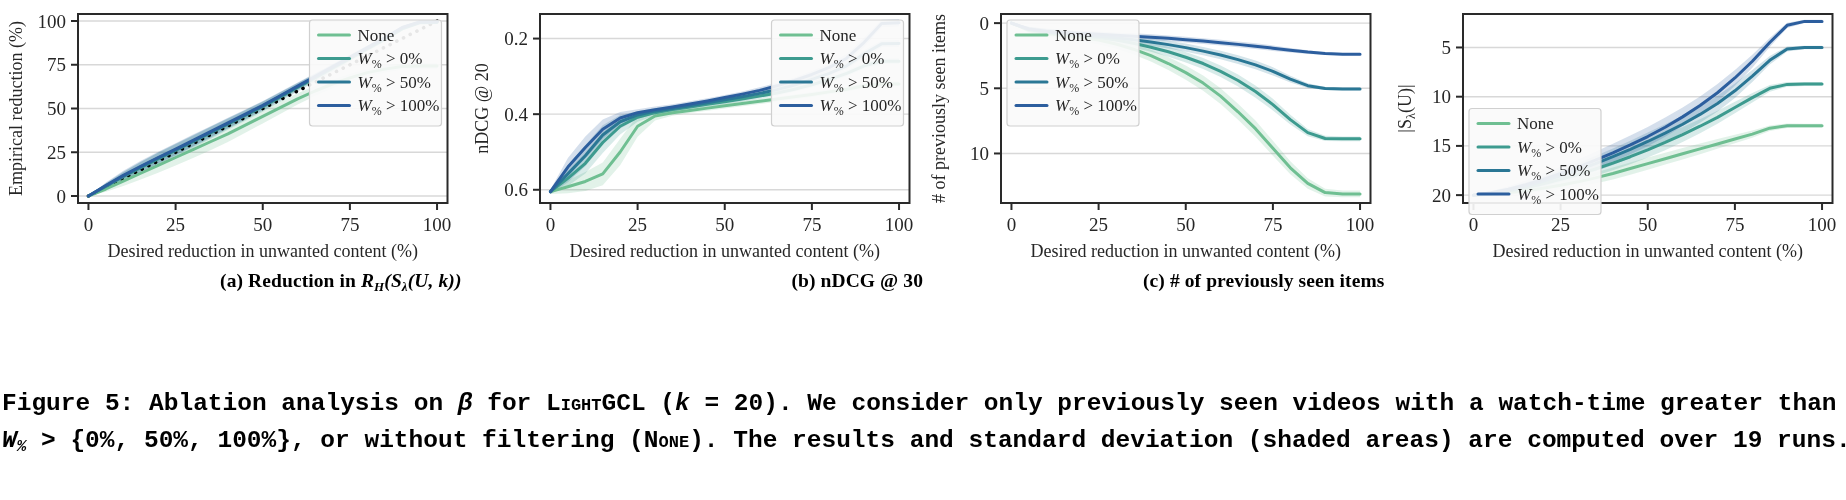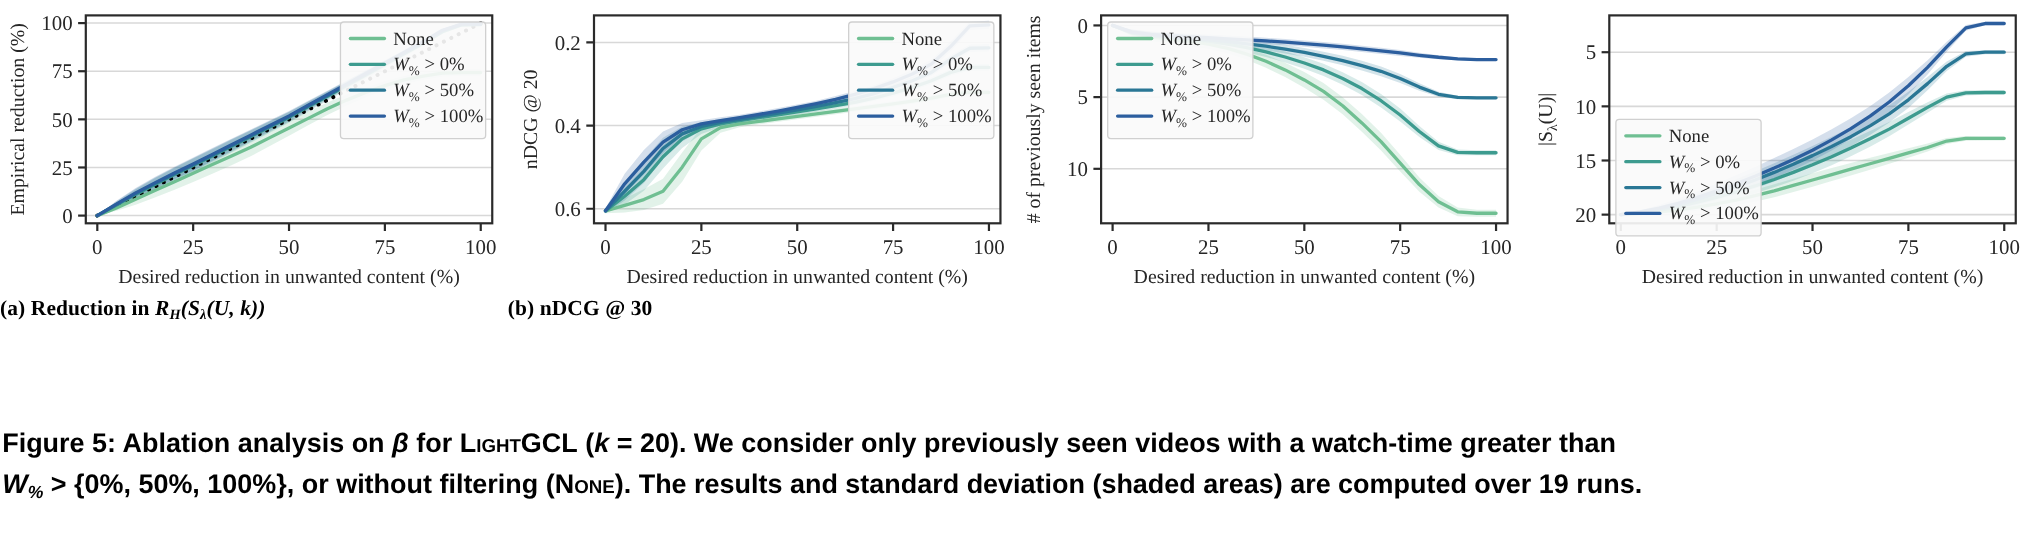--- a/index.html
+++ b/index.html
@@ -7,29 +7,29 @@
     width:1846px;height:500px;background:#ffffff;
     font-family:"Liberation Serif", serif;
     overflow:hidden;
   }
   .figure{position:relative;width:1846px;height:500px;}
   .panels{display:flex;width:1846px;height:320px;}
   .panel{width:461.5px;height:320px;position:relative;}
   .plot-wrap{position:relative;width:461.5px;height:265px;}
   .plot-wrap svg{display:block;}
   .subcap{
-    position:absolute;top:270px;left:0;width:461.5px;text-align:left;
+    position:absolute;top:270px;left:0;width:461.5px;text-align:right;
     font-family:"Liberation Serif", serif;font-weight:bold;font-size:19.5px;
     color:#000;letter-spacing:0.1px;white-space:nowrap;
   }
   .subcap .it{font-style:italic;}
   .subcap .sub{font-size:13px;vertical-align:-0.28em;font-style:italic;}
   .caption{
     position:absolute;left:0;top:385px;width:1846px;
-    font-family:Liberation Sans, sans-serif;font-weight:bold;font-size:24.5px;
+    font-family:Liberation Mono, monospace;font-weight:bold;font-size:24.5px;
     color:#000;line-height:1.52;text-align:left;padding:0 2px;
     box-sizing:border-box;
   }
   .caption .it{font-style:italic;}
   .caption .sc{font-variant:small-caps;}
   .caption .sub{font-size:16px;vertical-align:-0.28em;font-style:italic;}
   .cap-line{display:block;white-space:nowrap;}
   text{font-family:"Liberation Serif", serif;fill:#262626;}
   .ticklbl{font-size:19px;}
   .axlbl{font-size:18px;}
@@ -214,20 +214,23 @@
               <text x="132" y="40.5" class="leglbl">None</text>
               <line x1="93" y1="58.5" x2="124" y2="58.5" stroke="#3d9b8f" stroke-width="3" stroke-linecap="round"></line>
               <text x="132" y="64" class="leglbl"><tspan font-style="italic">W</tspan><tspan dy="4" font-size="12">%</tspan><tspan dy="-4"> &gt; 0%</tspan></text>
               <line x1="93" y1="82" x2="124" y2="82" stroke="#2a7795" stroke-width="3" stroke-linecap="round"></line>
               <text x="132" y="87.5" class="leglbl"><tspan font-style="italic">W</tspan><tspan dy="4" font-size="12">%</tspan><tspan dy="-4"> &gt; 50%</tspan></text>
               <line x1="93" y1="105.5" x2="124" y2="105.5" stroke="#2c5e9e" stroke-width="3" stroke-linecap="round"></line>
               <text x="132" y="111" class="leglbl"><tspan font-style="italic">W</tspan><tspan dy="4" font-size="12">%</tspan><tspan dy="-4"> &gt; 100%</tspan></text>
             </g>
           </svg>
         </div>
+      <div class="subcap">
+        <span>(c) # of previously seen items</span>
+      </div>
     </div>
 
     <div class="panel">
       <div class="plot-wrap" id="plot-d">
           <svg width="461.5" height="265" viewBox="0 0 461.5 265">
             <rect x="78" y="14" width="369.5" height="189" fill="#ffffff"></rect>
             <line x1="78" y1="47.46875" x2="447.5" y2="47.46875" stroke="#d8d8d8" stroke-width="1.4"></line>
             <line x1="78" y1="96.68750000000001" x2="447.5" y2="96.68750000000001" stroke="#d8d8d8" stroke-width="1.4"></line>
             <line x1="78" y1="145.90625" x2="447.5" y2="145.90625" stroke="#d8d8d8" stroke-width="1.4"></line>
             <line x1="78" y1="195.125" x2="447.5" y2="195.125" stroke="#d8d8d8" stroke-width="1.4"></line>

